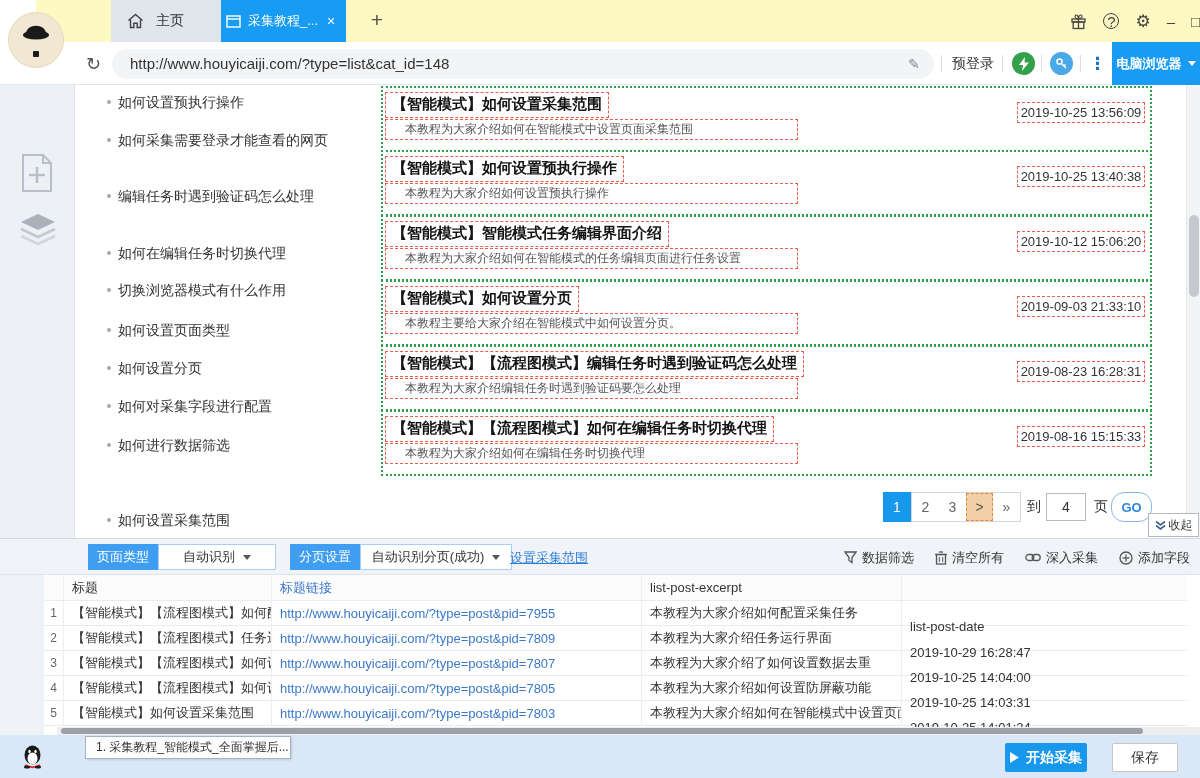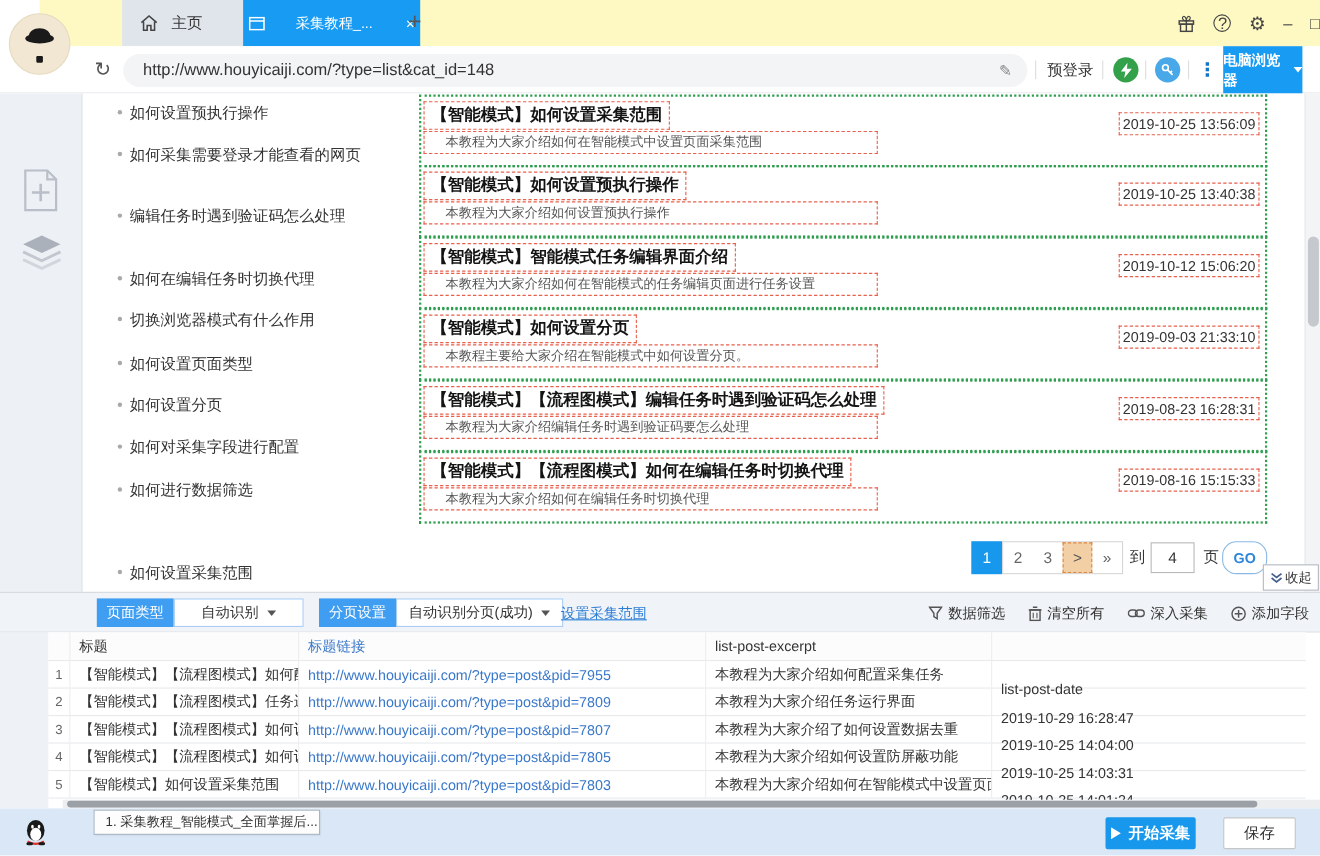--- a/index.html
+++ b/index.html
@@ -4,41 +4,41 @@
 <style>
   * { margin:0; padding:0; box-sizing:border-box; }
   html,body { width:1200px; height:778px; font-family:"Liberation Sans","DejaVu Sans",sans-serif; background:#fff; overflow:hidden; }
   .abs { position:absolute; }
   #app { position:relative; width:1200px; height:778px; background:#fff; overflow:hidden; }
 
   
   .tabbar { left:0; top:0; width:1200px; height:42px; background:#fef9c3;margin-left:36px; }
   .avatar { left:8px; top:12px; width:56px; height:56px; border-radius:50%; background:#f2e7d2; z-index:30; border:1px solid #e6d9bf; }
   .home-tab { left:75px; top:0; width:110px; height:42px; background:#e0e5eb; display:flex; align-items:center; gap:12px; padding-left:16px; color:#333; font-size:14px; }
-  .active-tab { left:185px; top:0; width:161px; height:42px; background:#189bf2; color:#fff; display:flex; align-items:center; gap:7px; padding:0 5px; font-size:13px;justify-content:space-between; }
+  .active-tab { left:185px; top:0; width:125px; height:42px; background:#189bf2; color:#fff; display:flex; align-items:center; gap:7px; padding:0 5px; font-size:13px; }
   .active-tab .t-label { max-width:78px; overflow:hidden; white-space:nowrap; }
   .tab-close { font-size:14px; margin-left:2px; cursor:pointer; }
   .new-tab { left:328px; top:6px; font-size:21px; color:#555; width:26px; height:28px; text-align:center; line-height:28px; }
   .win-controls { right:10px; top:0; height:42px; display:flex; align-items:center; gap:16px; color:#444; }
   .win-controls span, .win-controls svg { font-size:15px; line-height:1; cursor:pointer; }
   .helpq { width:16px; height:16px; border:1.4px solid #444; border-radius:50%; font-size:11px; display:inline-flex; align-items:center; justify-content:center; }
 
   
   .urlrow { left:0; top:42px; width:1200px; height:43px; background:#fff; border-bottom:1px solid #e3e6ea; }
   .reload { left:86px; top:11px; font-size:18px; color:#555; }
   .url-pill { left:112px; top:7px; width:822px; height:30px; background:#f2f4f6; border-radius:15px; }
   .url-text { position:absolute; left:18px; top:0; line-height:30px; font-size:15px; color:#333; white-space:nowrap; }
   .pencil { position:absolute; right:14px; top:0; line-height:30px; font-size:14px; color:#888; }
   .vdiv { top:13px; width:1px; height:17px; background:#ddd; }
   .prelogin { left:952px; top:0; line-height:43px; font-size:14px; color:#333; }
   .badge { top:10px; width:23px; height:23px; border-radius:50%; display:flex; align-items:center; justify-content:center; }
   .badge-green { left:1012px; background:#33a04a; }
   .badge-blue { left:1050px; background:#49a8e8; }
   .more-dots { left:1089px; top:0; line-height:43px; font-size:17px; color:#1474c4; font-weight:bold; }
-  .browser-btn { left:1112px; top:0; width:72px; height:43px; background:#189bf2; color:#fff; font-size:13px; font-weight:bold; display:flex; align-items:center; justify-content:center; gap:6px; }
+  .browser-btn { left:1112px; top:0; width:88px; height:43px; background:#189bf2; color:#fff; font-size:13px; font-weight:bold; display:flex; align-items:center; justify-content:center; gap:6px; }
   .caret-down { width:0; height:0; border-left:4px solid transparent; border-right:4px solid transparent; border-top:5px solid #fff; }
 
   
   .content { left:0; top:85px; width:1200px; height:453px; background:#fff; }
   .rail { left:0; top:0; width:75px; height:453px; background:#edf0f4; border-right:1px solid #e0e3e8; }
   .rail .ric { position:absolute; left:19px; }
 
   .side-item { left:105px; width:250px; padding-left:13px; font-size:14px; color:#333; line-height:21px; }
   .side-item .dot { position:absolute; left:2px; top:8px; width:4px; height:4px; border-radius:50%; background:#a9a9a9; }
 

